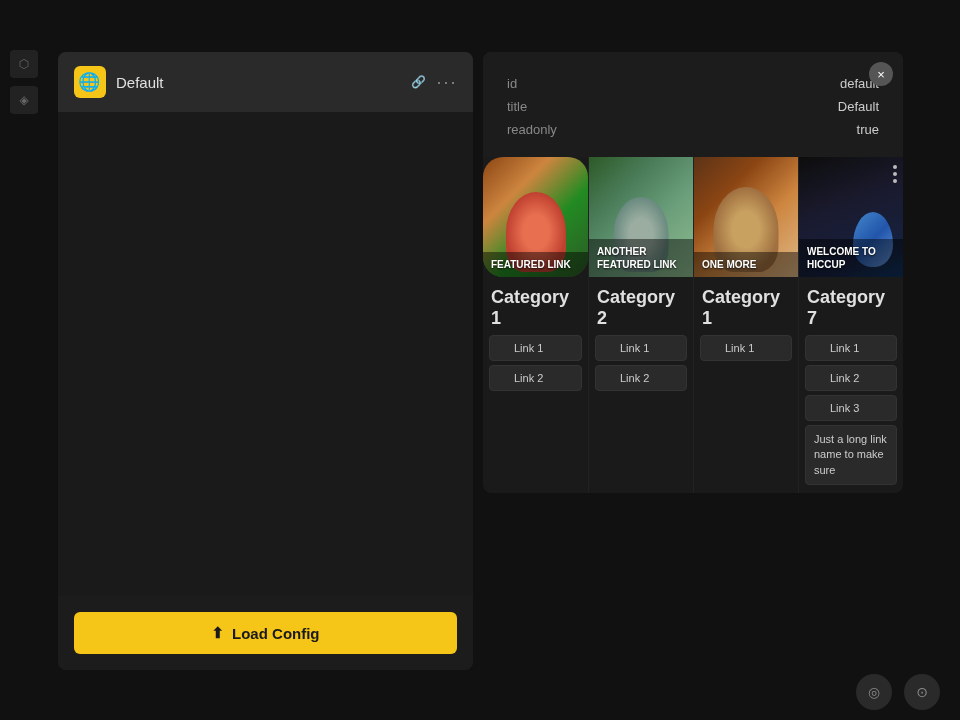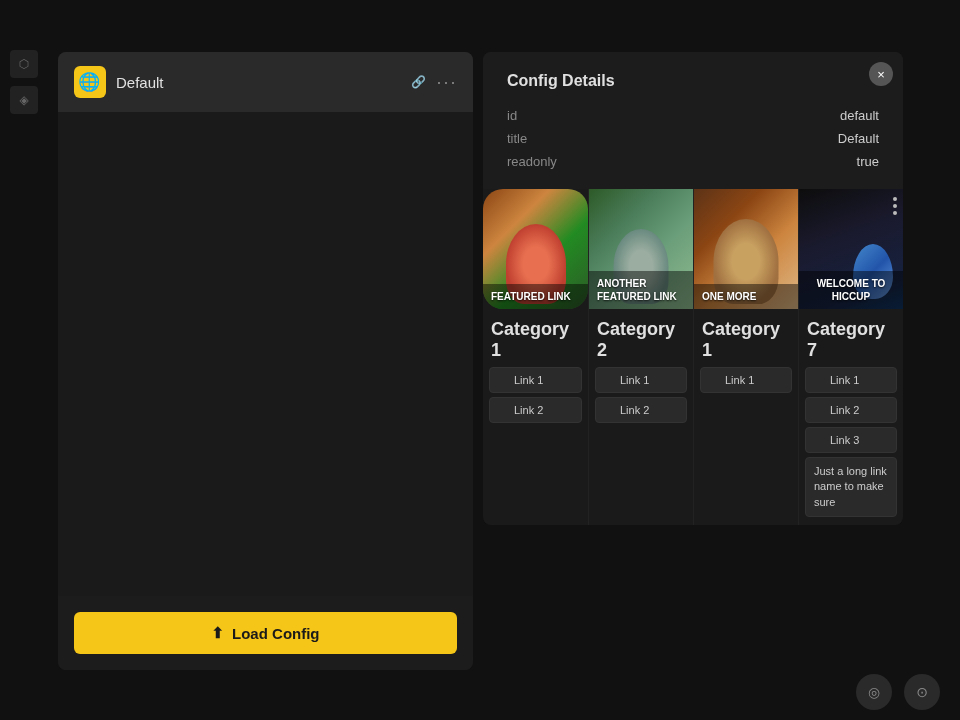--- a/index.html
+++ b/index.html
@@ -191,21 +191,20 @@
       border-radius: 20px;
     }
     .card-img-2 {
       background: linear-gradient(135deg, #2d5a27 0%, #4a7c59 30%, #6b9e7a 60%, #8fbc8f 100%);
     }
     .card-img-3 {
       background: linear-gradient(135deg, #5c3317 0%, #8B4513 30%, #CD853F 60%, #DEB887 100%);
     }
     .card-img-4 {
       background: linear-gradient(160deg, #0d0d0d 0%, #1a1a2e 40%, #16213e 80%, #0f3460 100%);
-      text-align: center;
     }
 
     
     .creature {
       position: absolute;
       bottom: 0;
       left: 50%;
       transform: translateX(-50%);
     }
 
@@ -396,21 +395,20 @@
       <span>⬆</span>
       <span>Load Config</span>
     </button>
   </div>
 </div>
 
 <div class="right-panel">
   <div class="close-btn">×</div>
 
   <div class="config-details">
-    <h2>Config Details</h2>
     <div class="config-table">
       <div class="config-row">
         <span class="config-key">id</span>
         <span class="config-value">default</span>
       </div>
       <div class="config-row">
         <span class="config-key">title</span>
         <span class="config-value">Default</span>
       </div>
       <div class="config-row">

